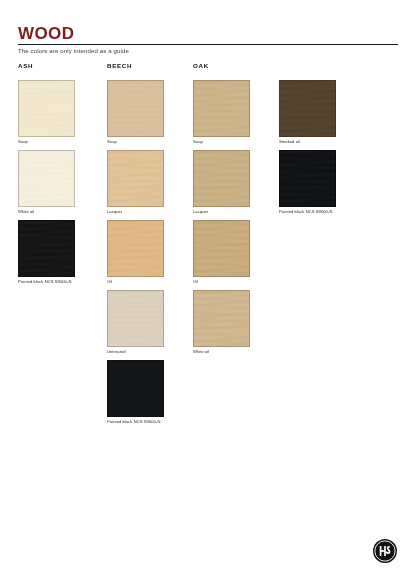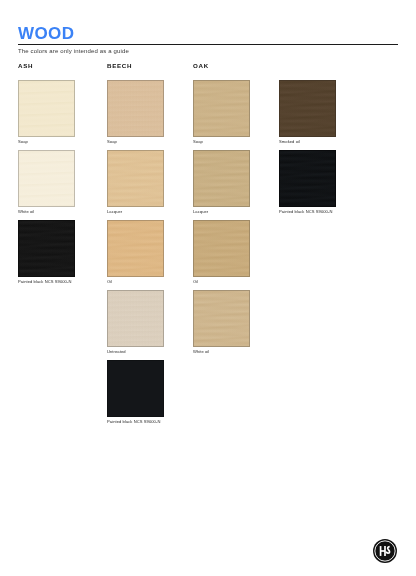--- a/index.html
+++ b/index.html
@@ -31,21 +31,21 @@
     left: 18px;
     top: 24px;
     width: 380px;
   }
   .title {
     font-size: 17px;
     font-weight: bold;
     letter-spacing: 0.4px;
     line-height: 19px;
     margin: 0;
-    color: #3b82f6;
+    color: #7f1d1d;
   }
   .title-rule {
     position: absolute;
     left: 0;
     top: 20px;
     width: 380px;
     height: 1px;
     background: #1c1c1c;
   }
   .subtitle {

